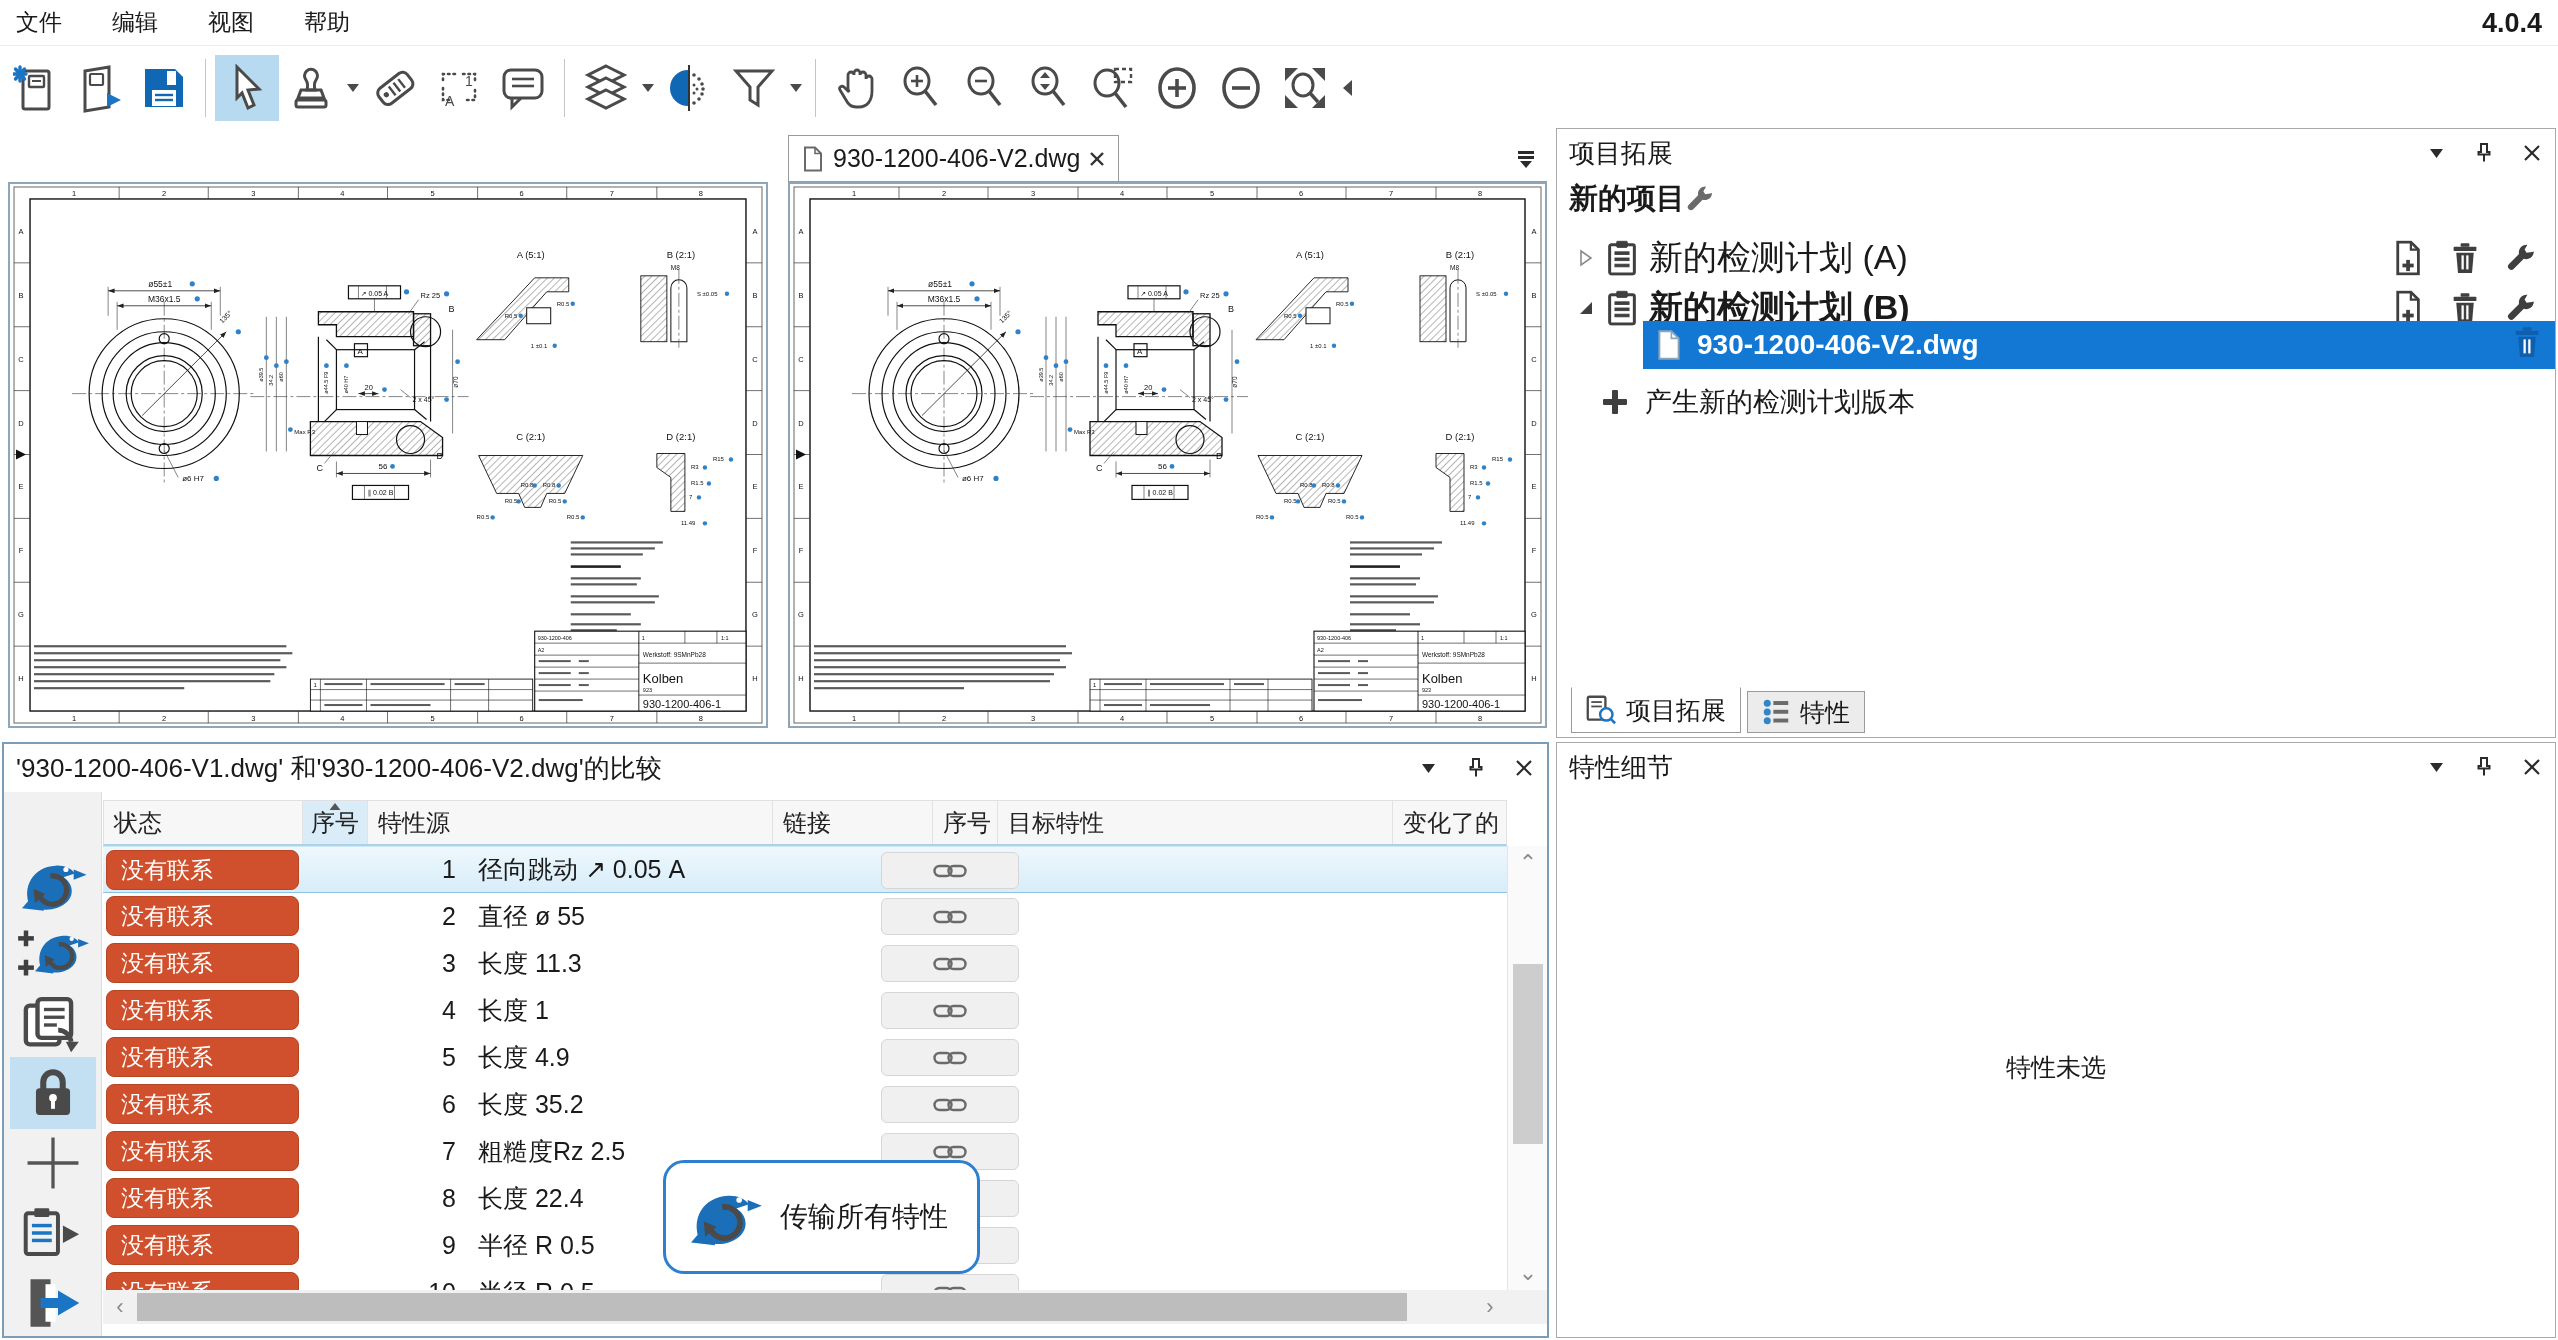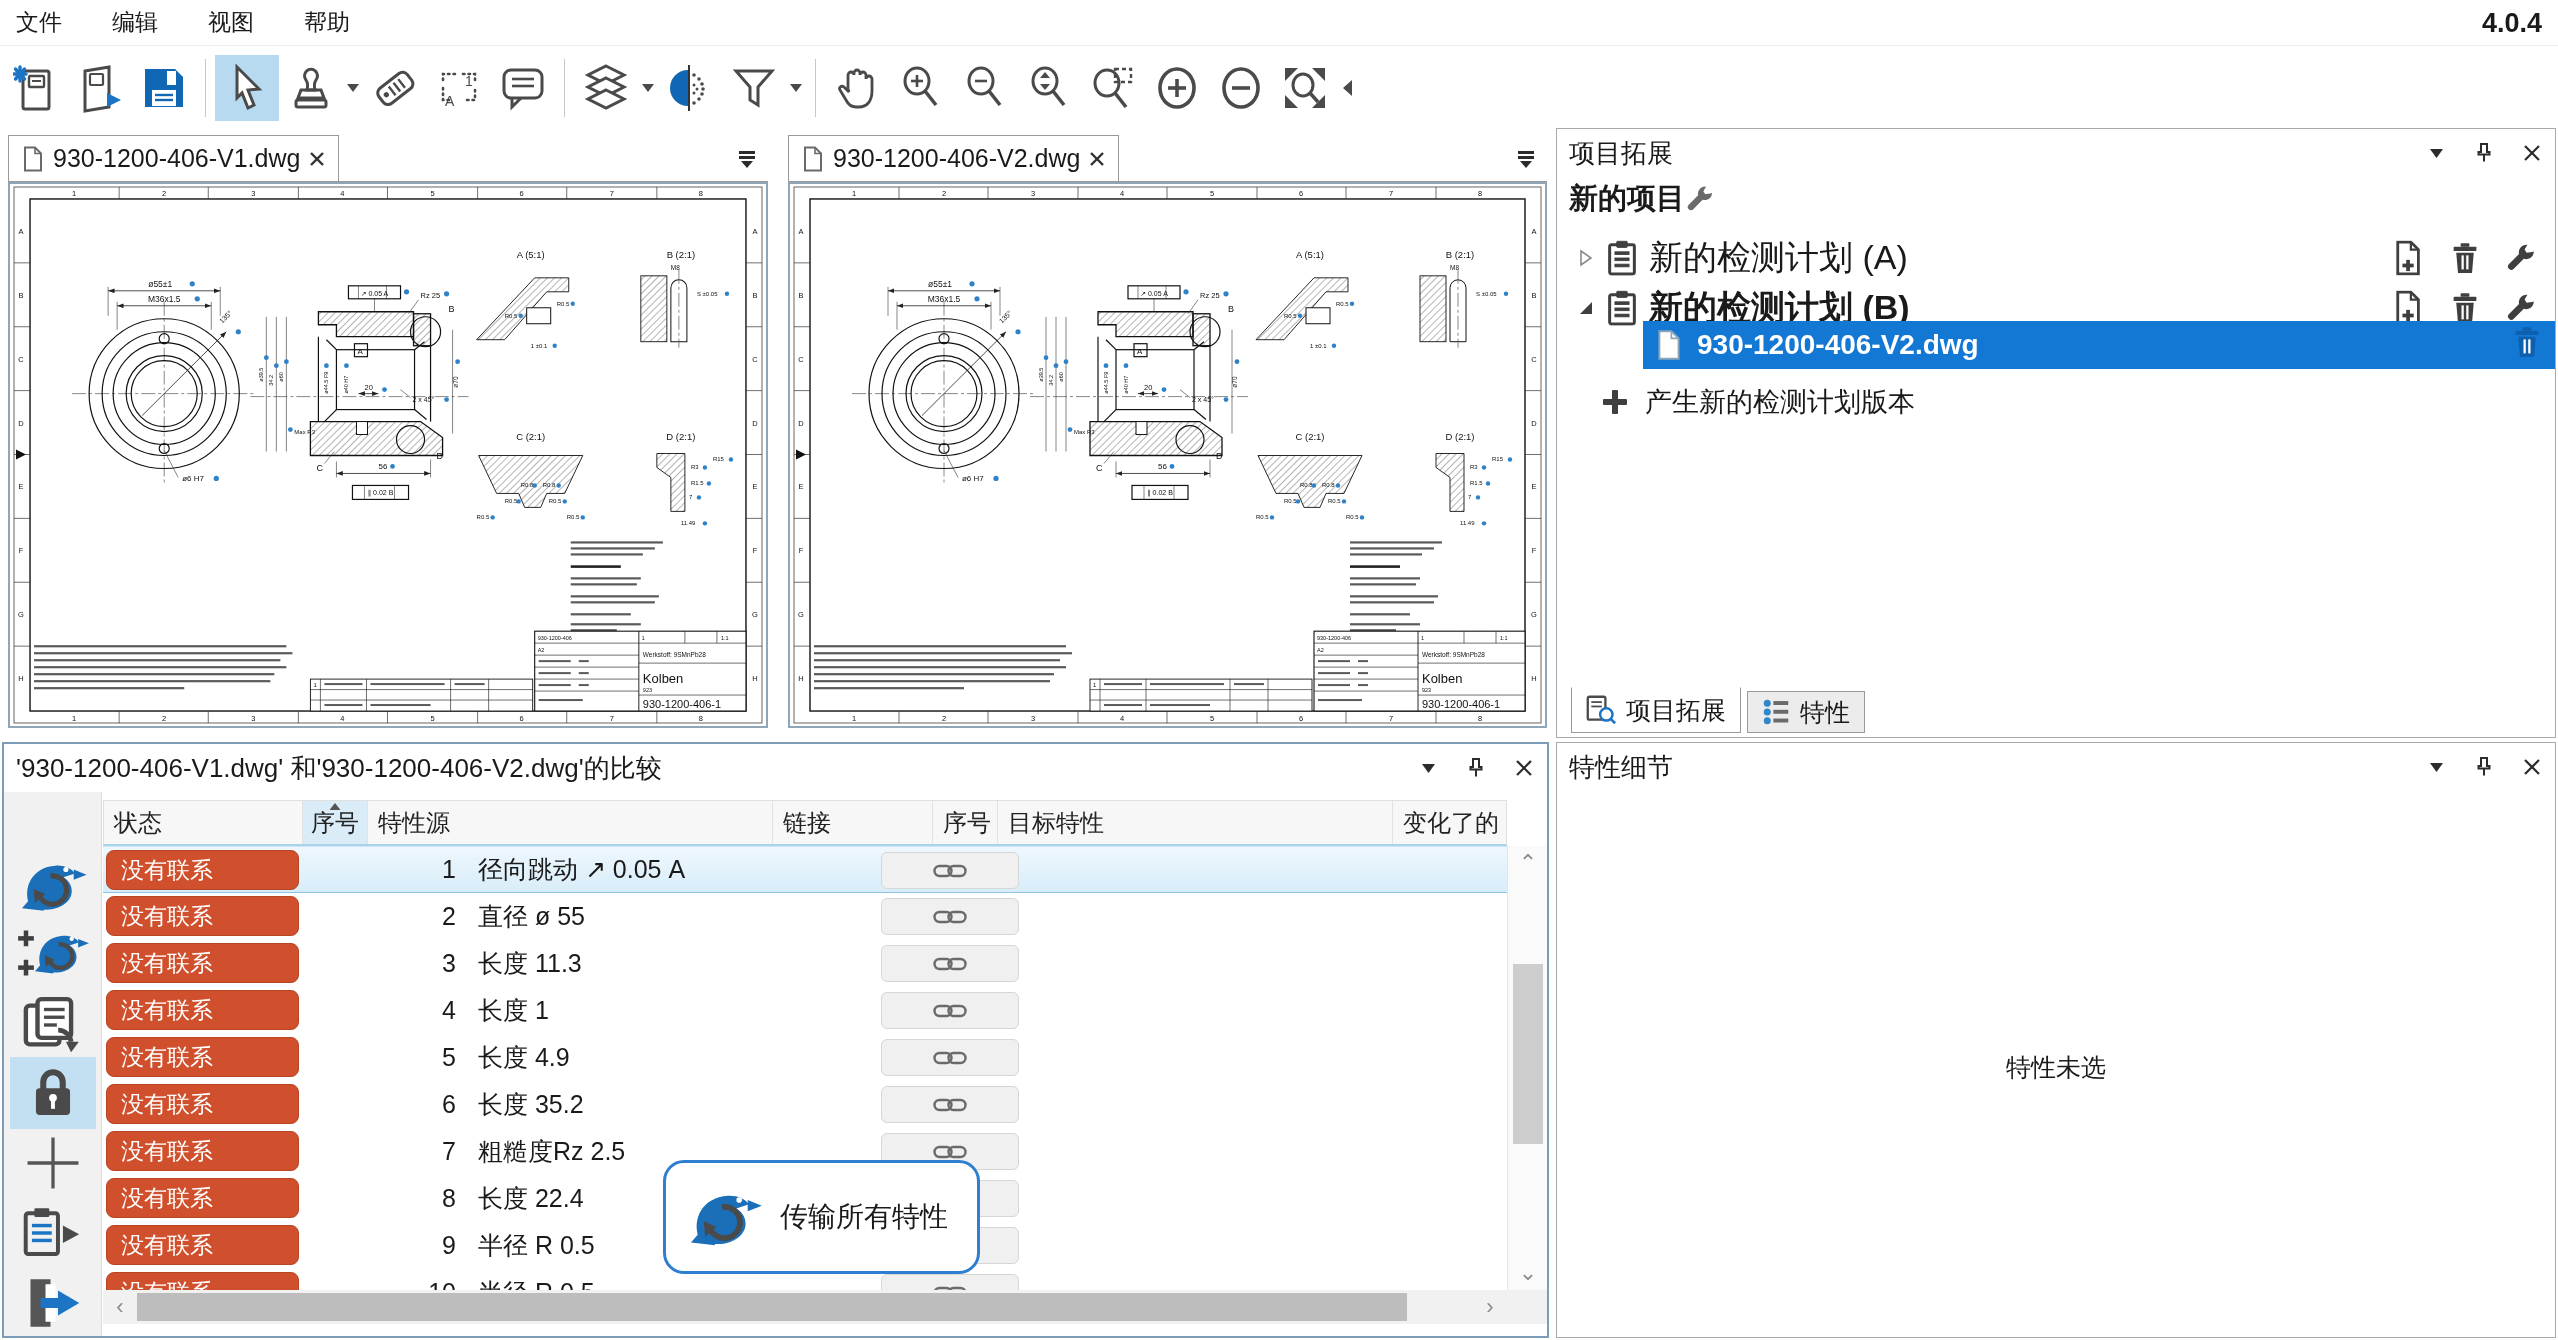--- a/index.html
+++ b/index.html
@@ -318,40 +318,20 @@
         </svg>
     </div>
     <div class="caret">
         <svg width="10" height="16" viewBox="0 0 10 16">
           <polygon points="10,0 10,16 1,8" fill="#4a4a4a"></polygon>
         </svg>
       </div>
   </div>
 
   <div class="pane" style="left:8px;width:760px">
-    <div class="tabstrip">
-      <div class="tab">
-        <svg class="ic" width="20" height="26" viewBox="0 0 20 26">
-            <path d="M2,1.5 h10 l6,6 v17 h-16 z" fill="#fff" stroke="#6a6a6a" stroke-width="2"></path>
-            <path d="M12,1.5 v6 h6" fill="none" stroke="#6a6a6a" stroke-width="1.6"></path>
-          </svg>
-        <span>930-1200-406-V1.dwg</span>
-        <svg width="14" height="14" viewBox="0 0 14 14">
-            <line x1="1" y1="1" x2="13" y2="13" stroke="#333" stroke-width="2.4"></line>
-            <line x1="13" y1="1" x2="1" y2="13" stroke="#333" stroke-width="2.4"></line>
-          </svg>
-      </div>
-      <div class="tabmenu">
-        <span class="bar"></span>
-          <span class="bar"></span>
-        <svg width="12" height="7" viewBox="0 0 12 7">
-            <polygon points="0,0 12,0 6,7" fill="#2b2b2b"></polygon>
-          </svg>
-      </div>
-    </div>
     <div class="canvas">
 <svg class="drawing" viewBox="0 0 755 543" preserveAspectRatio="none">
   <defs>
     <pattern id="hx" width="5" height="5" patternUnits="userSpaceOnUse" patternTransform="rotate(45)">
       <line x1="0" y1="0" x2="0" y2="5" stroke="#444" stroke-width="0.8"></line>
     </pattern>
     <marker id="ar" viewBox="0 0 8 6" refX="8" refY="3" markerWidth="8" markerHeight="6" orient="auto-start-reverse">
       <path d="M0,0 L8,3 L0,6 z" fill="#222"></path>
     </marker>
   </defs>

